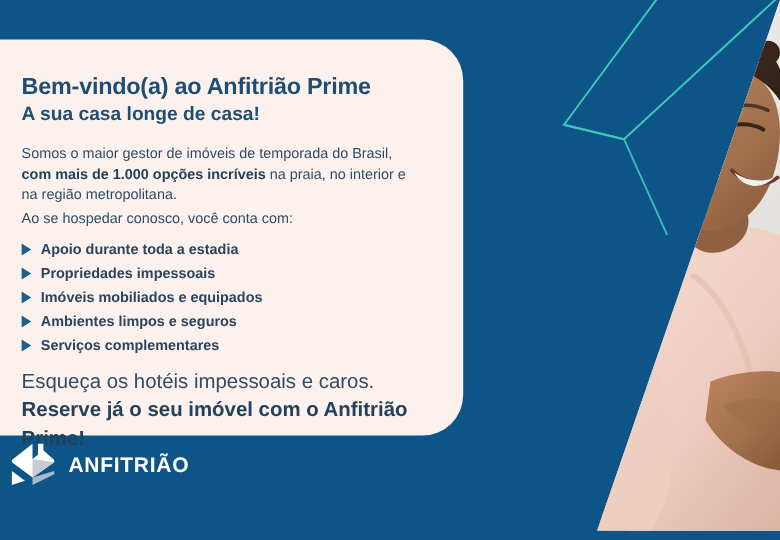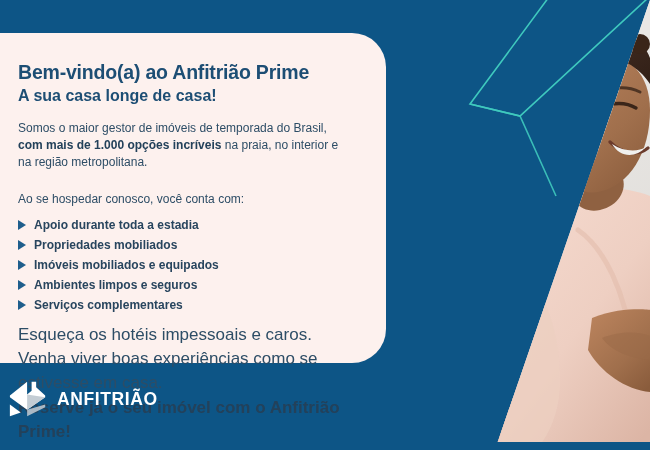--- a/index.html
+++ b/index.html
@@ -79,21 +79,21 @@
     font-size: 12px;
     color: #2d4d66;
     line-height: 1.45;
     margin: 0;
   }
   .body-para strong {
     font-weight: 700;
     color: #23415a;
   }
   .body-para.tight {
-    margin-top: 19px;
+    margin-top: 2px;
   }
 
   .bullets {
     list-style: none;
     margin: 11px 0 12px 0;
     padding: 0;
   }
   .bullets li {
     display: flex;
     align-items: center;
@@ -123,21 +123,21 @@
   }
   .closing .line.bold {
     font-weight: 700;
     color: #23415a;
   }
 
   
   .logo {
     position: absolute;
     left: 8px;
-    bottom: 24px;
+    bottom: 36px;
     display: flex;
     align-items: center;
     gap: 9px;
   }
   .logo-mark {
     width: 40px;
     height: 38px;
     flex: 0 0 auto;
   }
   .logo-text {
@@ -270,39 +270,38 @@
 
     <p class="body-para tight">Ao se hospedar conosco, você conta com:</p>
 
     <ul class="bullets">
       <li>
         <span class="tri"></span>
         <span>Apoio durante toda a estadia</span>
       </li>
       <li>
         <span class="tri"></span>
-        <span>Propriedades mobiliados</span>
+        <span>Propriedades impessoais</span>
       </li>
       <li>
         <span class="tri"></span>
         <span>Imóveis mobiliados e equipados</span>
       </li>
       <li>
         <span class="tri"></span>
         <span>Ambientes limpos e seguros</span>
       </li>
       <li>
         <span class="tri"></span>
         <span>Serviços complementares</span>
       </li>
     </ul>
 
     <div class="closing">
       <div class="line">Esqueça os hotéis impessoais e caros.</div>
-      <div class="line">Venha viver boas experiências como se estivesse em casa.</div>
       <div class="line bold">Reserve já o seu imóvel com o Anfitrião Prime!</div>
     </div>
   </div>
 
   <div class="logo">
     <svg class="logo-mark" viewBox="0 0 44 42">
       <path d="M2 17 L21 2 L21 16 L26 12 L26 2 L31 2 L31 8 L41 17 L41 19 L21 33 L2 19 Z" fill="#ffffff"></path>
       <path d="M21 16 L41 19 L21 33 Z" fill="#c4cdd4"></path>
       <path d="M2 27 L14 36 L2 40 Z" fill="#ffffff"></path>
       <path d="M21 33 L41 27 L41 30 L21 40 Z" fill="#c4cdd4" opacity="0.85"></path>

